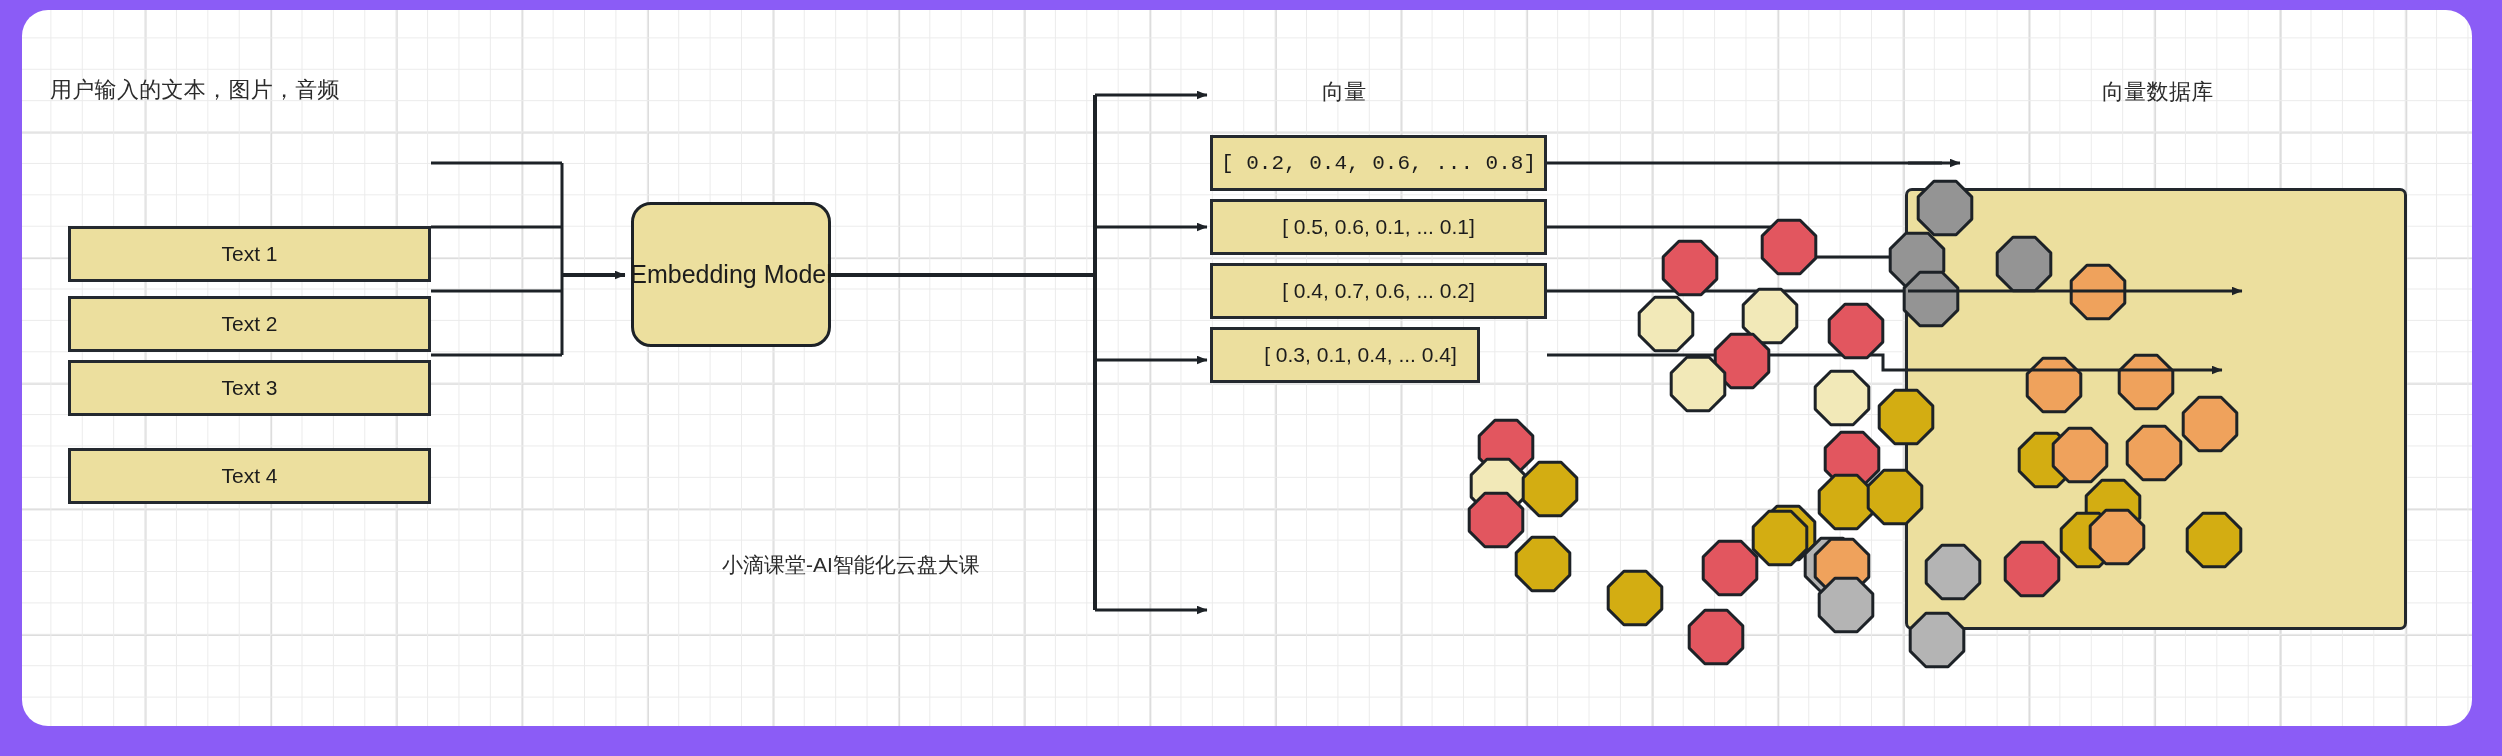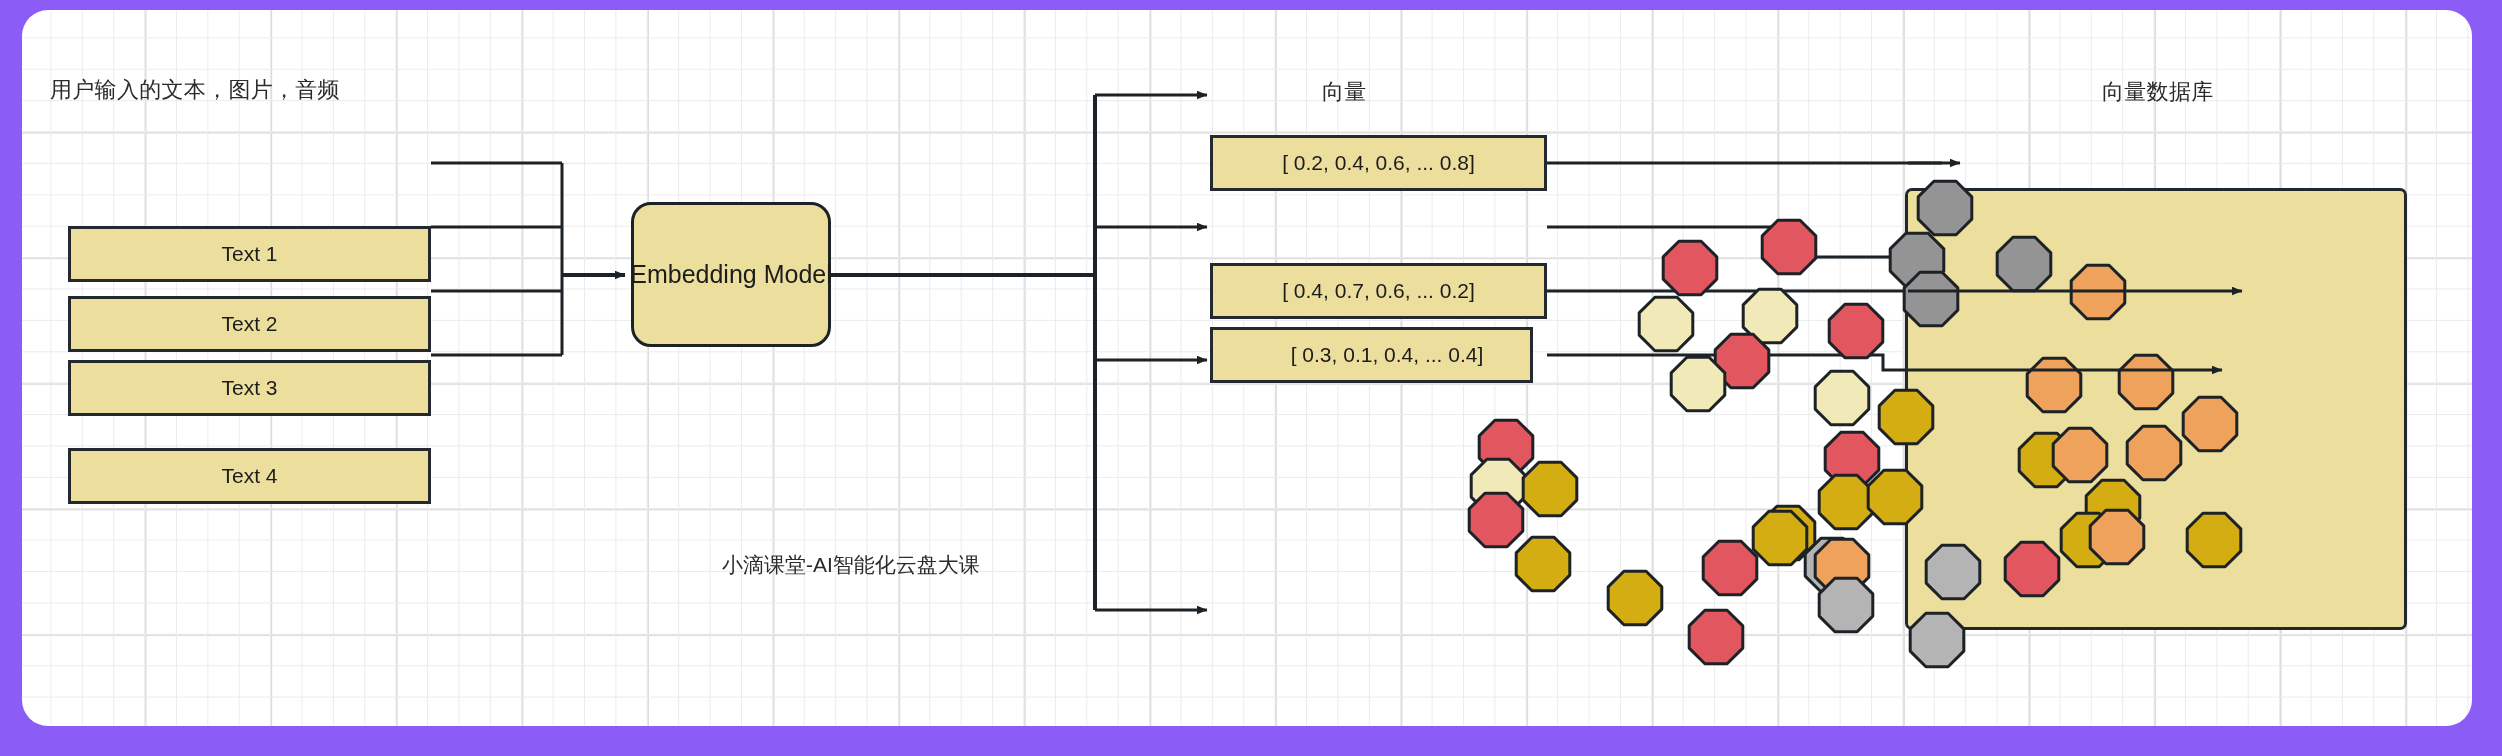--- a/index.html
+++ b/index.html
@@ -138,23 +138,24 @@
 
     <div class="node-box" style="left:46px;  top:216px; width:363px; height:56px;">Text 1</div>
     <div class="node-box" style="left:46px;  top:286px; width:363px; height:56px;text-align:right;">Text 2</div>
     <div class="node-box" style="left:46px;  top:350px; width:363px; height:56px;">Text 3</div>
     <div class="node-box" style="left:46px;  top:414px; width:363px; height:56px;margin-top:24px;">Text 4</div>
 
     <div class="node-round" style="left:609px; top:192px; width:200px; height:145px;">Embedding Model</div>
 
     <div class="caption" style="left:700px; top:541px;">小滴课堂-AI智能化云盘大课</div>
 
-    <div class="node-box" style="left:1188px; top:125px; width:337px; height:56px;">[ 0.2, 0.4, 0.6, ... 0.8]</div>
+    <div class="node-box" style="left:1188px; top:125px; width:337px; height:56px;font-family:Liberation Mono, monospace;">[ 0.2, 0.4, 0.6, ... 0.8]</div>
+    <div class="node-box" style="left:1188px; top:189px; width:337px; height:56px;">[ 0.5, 0.6, 0.1, ... 0.1]</div>
     <div class="node-box" style="left:1188px; top:253px; width:337px; height:56px;">[ 0.4, 0.7, 0.6, ... 0.2]</div>
-    <div class="node-box" style="left:1188px; top:317px; width:323px; height:56px;padding-left:31px;">[ 0.3, 0.1, 0.4, ... 0.4]</div>
+    <div class="node-box" style="left:1188px; top:317px; width:270px; height:56px;padding-left:31px;">[ 0.3, 0.1, 0.4, ... 0.4]</div>
 
     <div class="db-box" style="left:1883px; top:178px; width:502px; height:442px;"></div>
 
     <svg class="layer" viewBox="0 0 2450 716" preserveAspectRatio="none">
       <g id="hex-group">
           <polygon points="1949.8,209.1 1934.1,224.8 1911.9,224.8 1896.2,209.1 1896.2,186.9 1911.9,171.2 1934.1,171.2 1949.8,186.9" fill="#949494" stroke="#1d2227" stroke-width="3" stroke-linejoin="round"></polygon>
           <polygon points="1921.8,261.1 1906.1,276.8 1883.9,276.8 1868.2,261.1 1868.2,238.9 1883.9,223.2 1906.1,223.2 1921.8,238.9" fill="#949494" stroke="#1d2227" stroke-width="3" stroke-linejoin="round"></polygon>
           <polygon points="1935.8,300.1 1920.1,315.8 1897.9,315.8 1882.2,300.1 1882.2,277.9 1897.9,262.2 1920.1,262.2 1935.8,277.9" fill="#949494" stroke="#1d2227" stroke-width="3" stroke-linejoin="round"></polygon>
           <polygon points="2028.8,265.1 2013.1,280.8 1990.9,280.8 1975.2,265.1 1975.2,242.9 1990.9,227.2 2013.1,227.2 2028.8,242.9" fill="#949494" stroke="#1d2227" stroke-width="3" stroke-linejoin="round"></polygon>
           <polygon points="2102.8,293.1 2087.1,308.8 2064.9,308.8 2049.2,293.1 2049.2,270.9 2064.9,255.2 2087.1,255.2 2102.8,270.9" fill="#efa25c" stroke="#1d2227" stroke-width="3" stroke-linejoin="round"></polygon>

